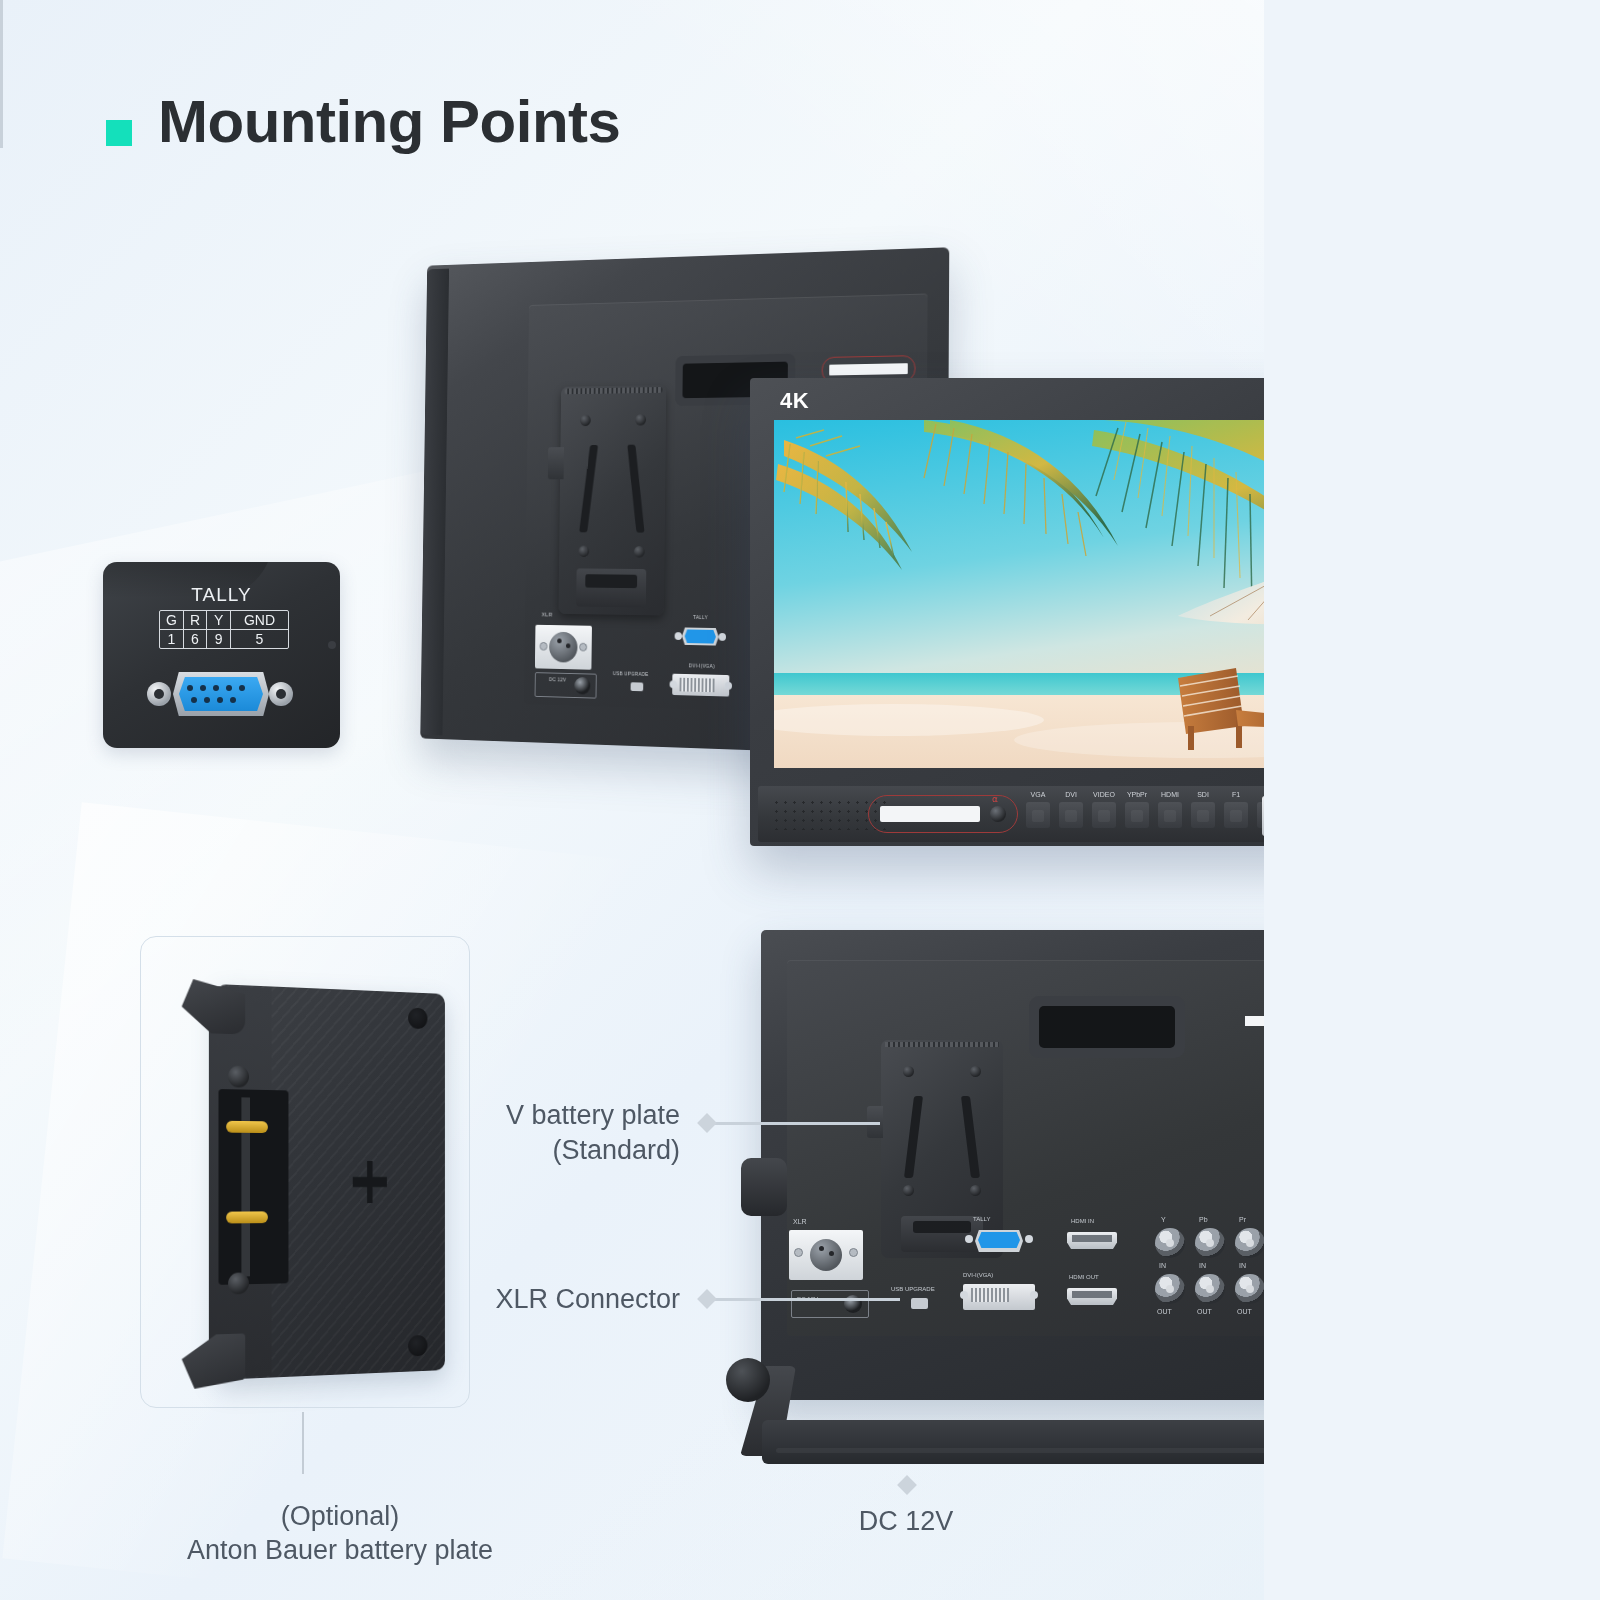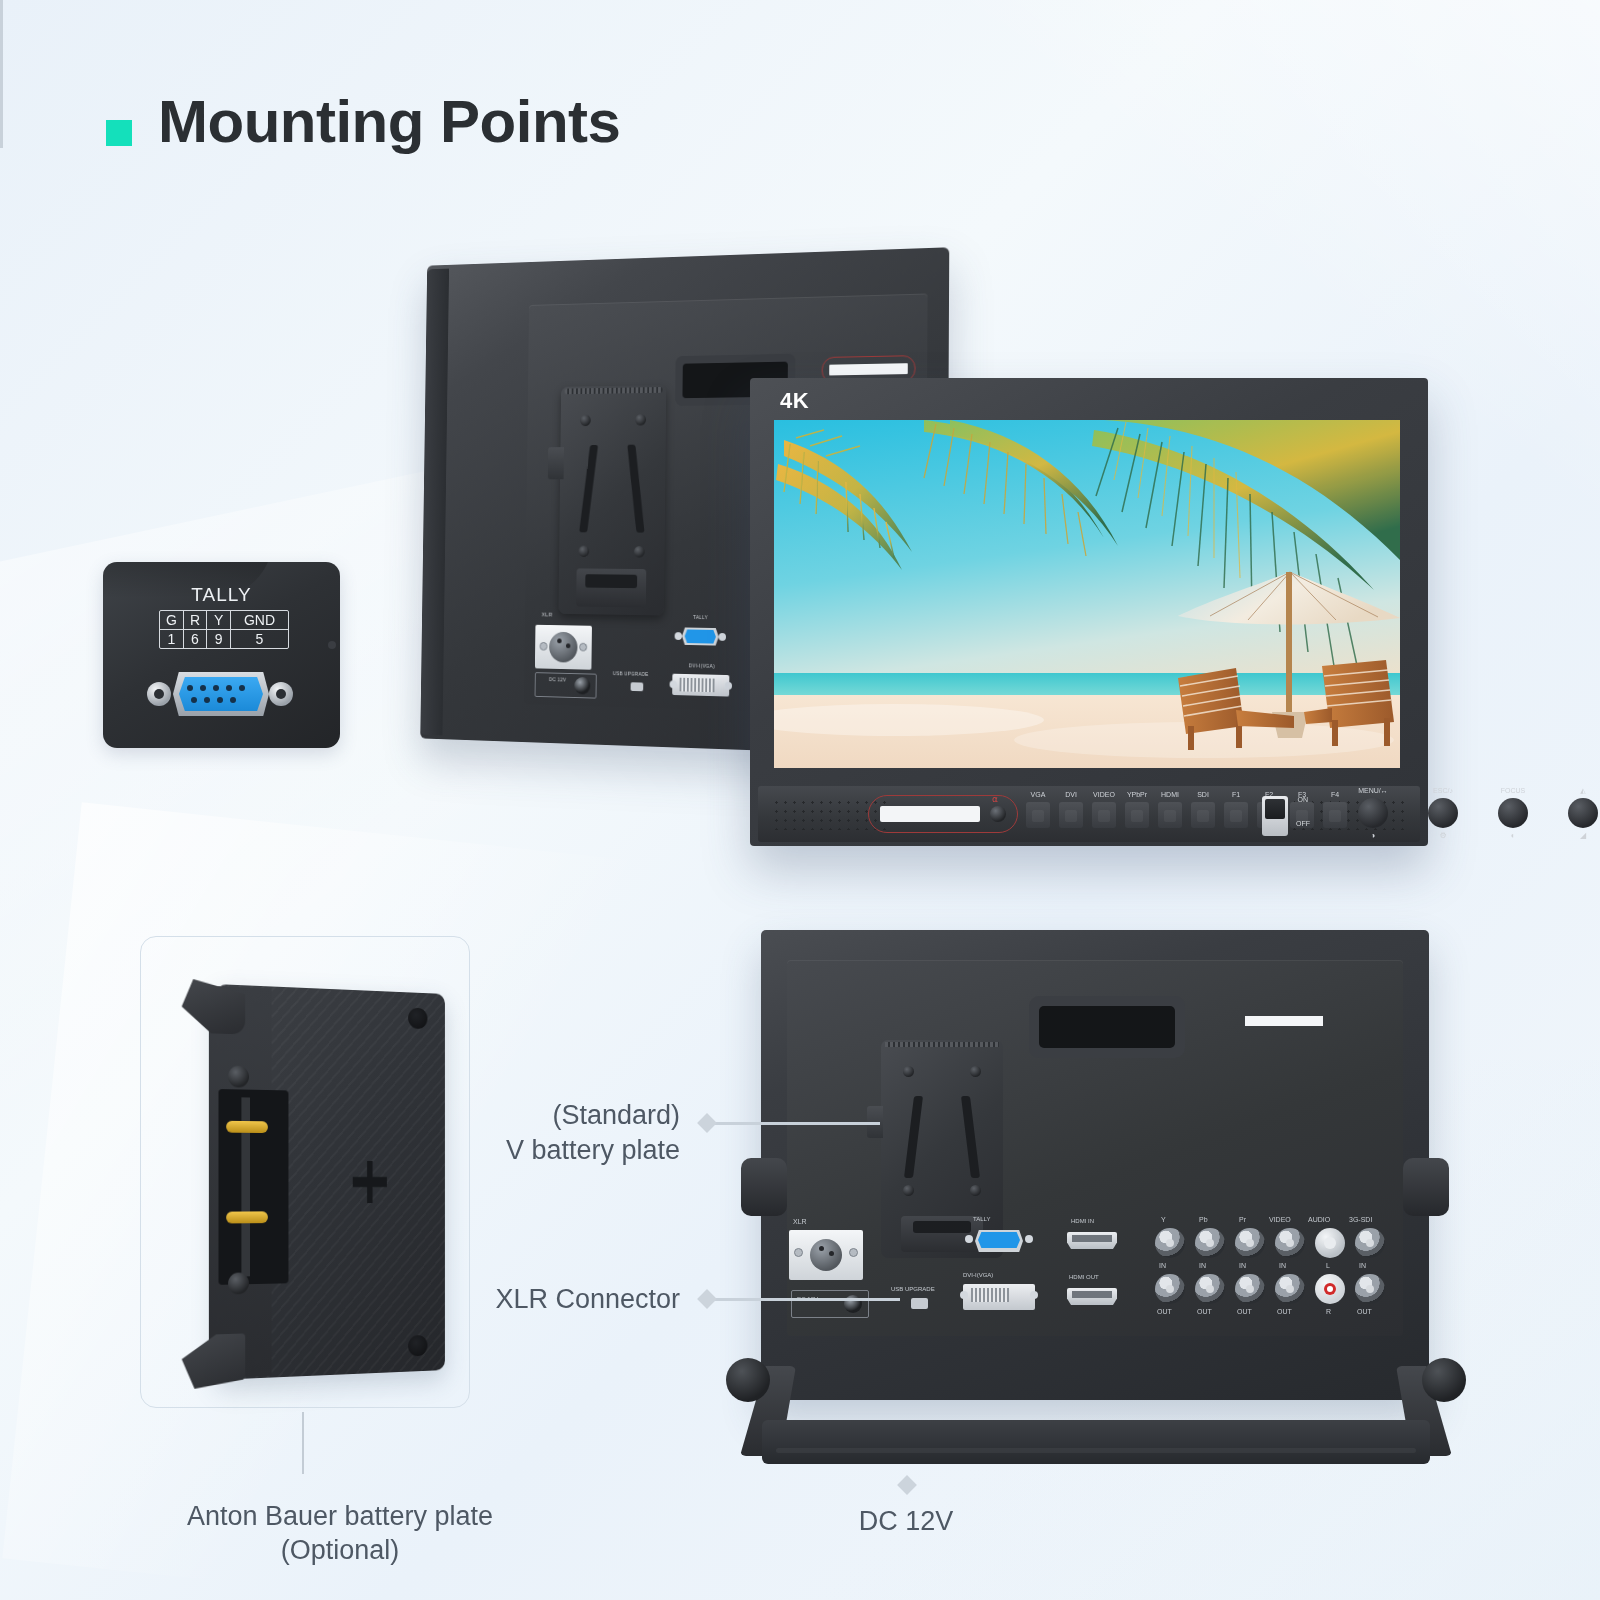--- a/index.html
+++ b/index.html
@@ -6,21 +6,21 @@
   * { box-sizing: border-box; margin:0; padding:0; }
   html,body { width:1600px; height:1600px; }
   body{
     font-family:"Liberation Sans", sans-serif;
     background:#eef4fa;
     position:relative;
     overflow:hidden;
   }
   #stage{
     position:absolute; inset:0;
-    width:1600px; height:1600px;
+    width:1264px; height:1600px;
     background:
       linear-gradient(135deg, #e9f1f9 0%, #f4f9fc 38%, #eaf2fa 62%, #f2f7fb 100%);
     overflow:hidden;
   }
   
   .facet{position:absolute; pointer-events:none;}
   .facet.a{ top:-260px; right:-200px; width:900px; height:900px;
     background:linear-gradient(200deg, rgba(255,255,255,.85), rgba(255,255,255,0) 60%);
     transform:rotate(18deg);}
   .facet.b{ top:480px; left:-180px; width:1200px; height:700px;
@@ -648,22 +648,22 @@
     <div class="cpost"></div>
     <div class="contact ct1"></div>
     <div class="contact ct2"></div>
     <div class="hook hk-top"></div>
     <div class="hook hk-bot"></div>
     <div class="nub nb1"></div>
     <div class="nub nb2"></div>
   </div>
   <div id="ab-leader"></div>
   <div id="ab-caption">
+    <div>(Optional)</div>
     <div>Anton Bauer battery plate</div>
-    <div>(Optional)</div>
   </div>
 
   <div id="mon-back">
     <div class="body"></div>
     <div class="inset"></div>
     <div class="handle"></div>
     <div class="label"></div>
     <div class="pivotL"></div>
     <div class="pivotR"></div>
 
@@ -754,22 +754,22 @@
 
   <div id="stand">
     <div class="legL"></div>
     <div class="legR"></div>
     <div class="knobL"></div>
     <div class="knobR"></div>
     <div class="bar"></div>
   </div>
 
   <div class="callout-label" id="lbl-v">
+    <div>V battery plate</div>
     <div>(Standard)</div>
-    <div>V battery plate</div>
   </div>
   <div class="lead" id="lead-v"></div>
   <div class="leaddot" id="dot-v"></div>
 
   <div class="callout-label" id="lbl-x">XLR Connector</div>
   <div class="lead" id="lead-x"></div>
   <div class="leaddot" id="dot-x"></div>
 
   <div id="lead-dc"></div>
   <div class="leaddot" id="dot-dc"></div>

